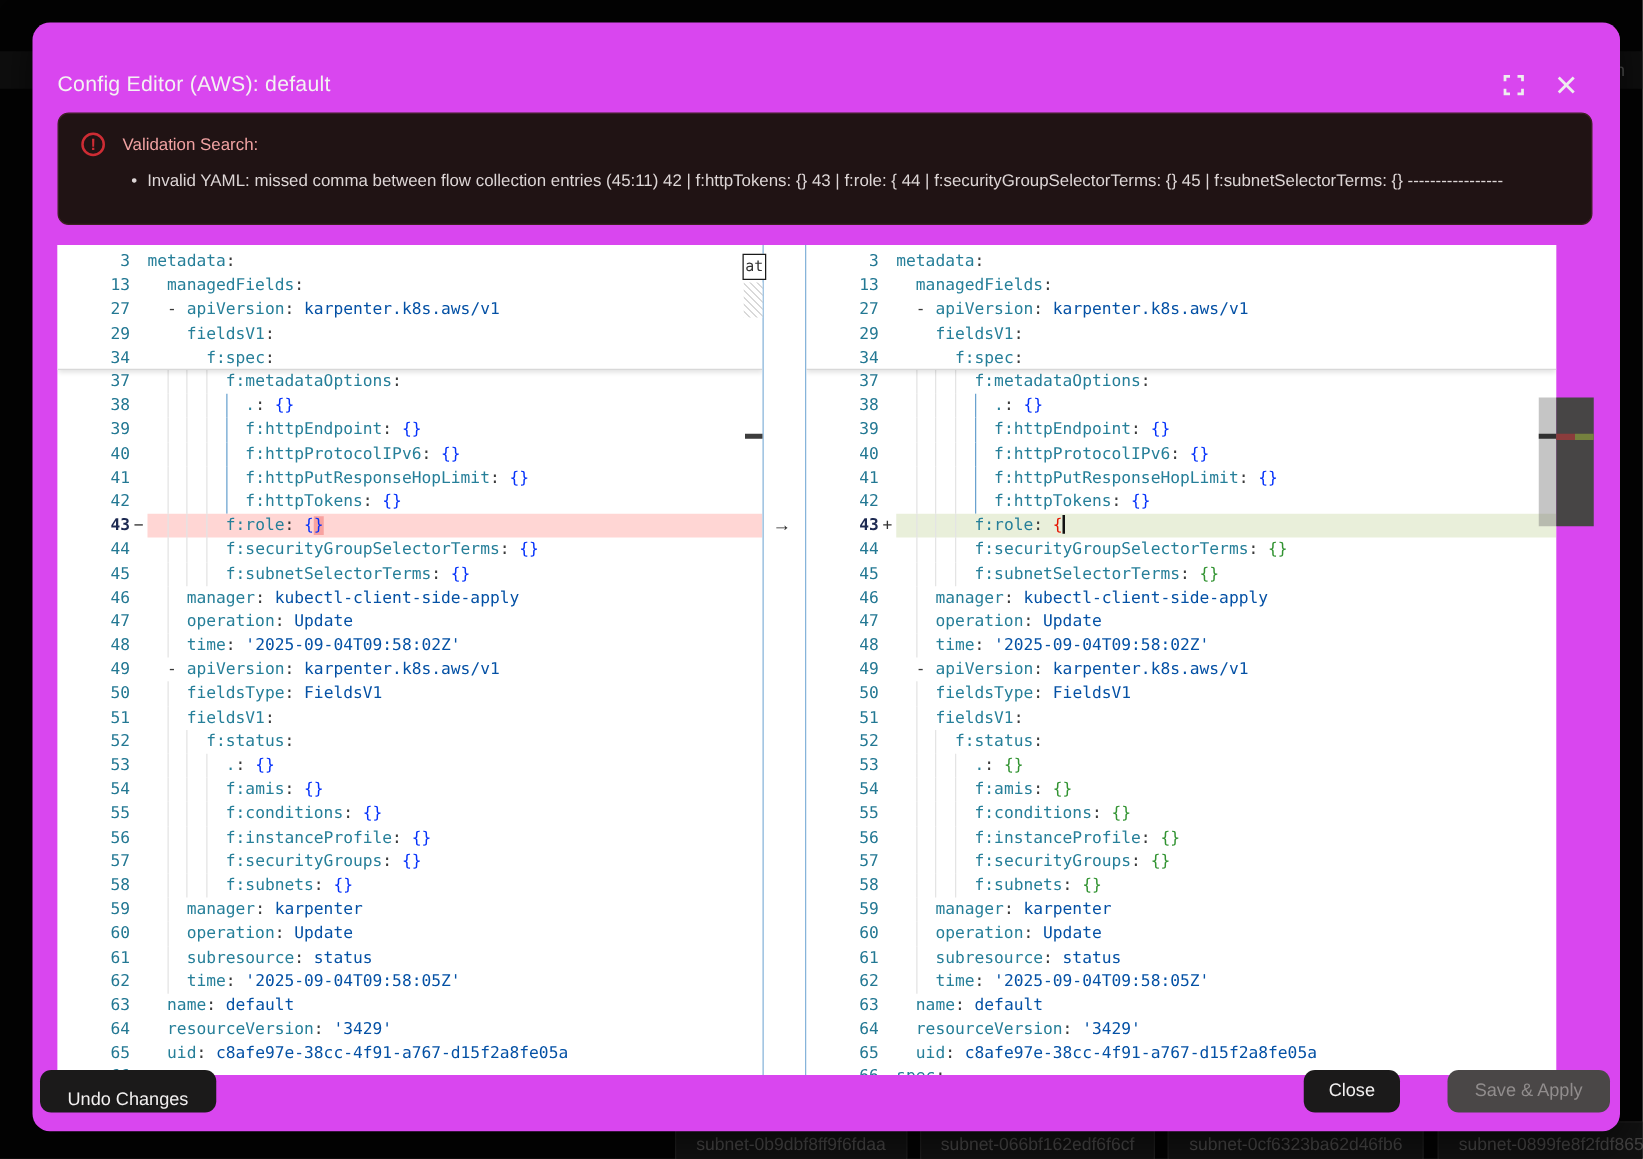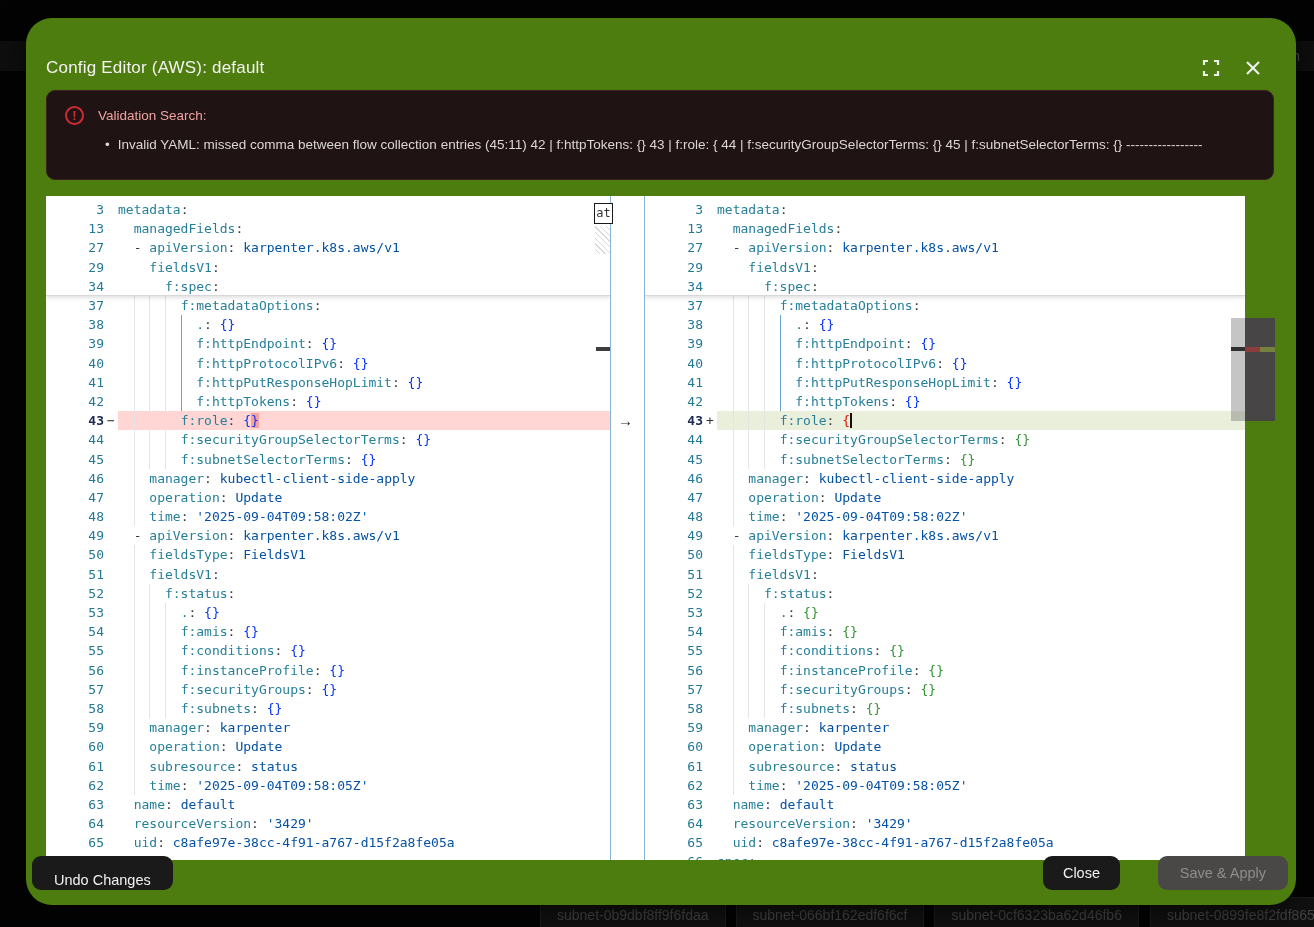--- a/index.html
+++ b/index.html
@@ -20,22 +20,22 @@
   .cluster-sel svg { width:17px; height:17px; fill:#8f8f8f; }
 
   .chips-row { position:absolute; left:540px; top:897px; display:flex; gap:10px; z-index:1; }
   .chip { background:#232222; border:1px solid #3c3b3b; border-radius:7px; padding:9px 16px;
     color:#8d8b8b; font-size:14px; white-space:nowrap; }
   .chip:last-child { position:absolute; left:610px; }
 
   .backdrop { position:absolute; inset:0; background:rgba(2,2,2,0.52); z-index:2; }
 
   
-  .modal { position:absolute; left:26px; top:18px; width:1270px; height:887px; background:#4d7c0f;
-    border-radius:26px; z-index:3; box-shadow:0 6px 30px rgba(0,0,0,.6); }
+  .modal { position:absolute; left:26px; top:18px; width:1270px; height:887px; background:#d946ef;
+    border-radius:14px; z-index:3; box-shadow:0 6px 30px rgba(0,0,0,.6); }
   .modal-title { position:absolute; left:20px; top:40px; font-size:17px; color:#f4f2f2; letter-spacing:.2px; }
   .icon-btn { position:absolute; top:40px; width:22px; height:22px; background:none; border:none; cursor:pointer; }
   .icon-btn svg { width:18px; height:18px; stroke:#eee; fill:none; stroke-width:2.2; }
   .expand-btn { right:74px; }
   .close-btn { right:32px; }
 
   
   .alert { position:absolute; left:20px; top:72px; width:1228px; height:90px; background:#201314;
     border:1px solid #3c2123; border-radius:9px; padding:15px 18px 12px 18px; }
   .alert-head { display:flex; align-items:center; gap:14px; }

